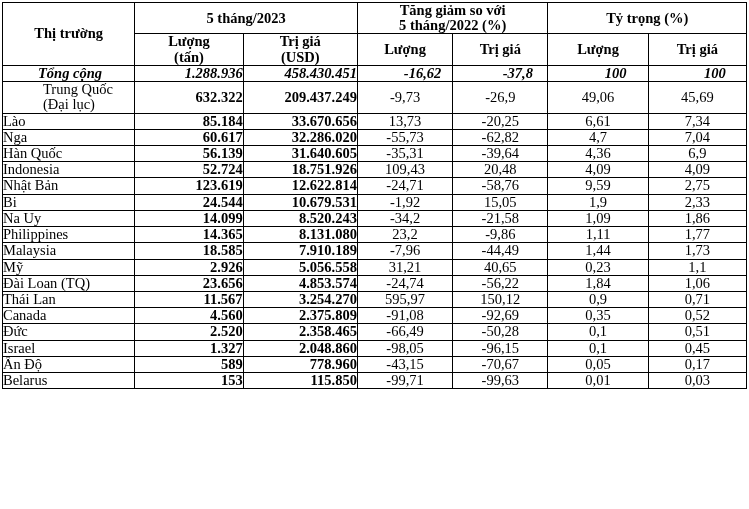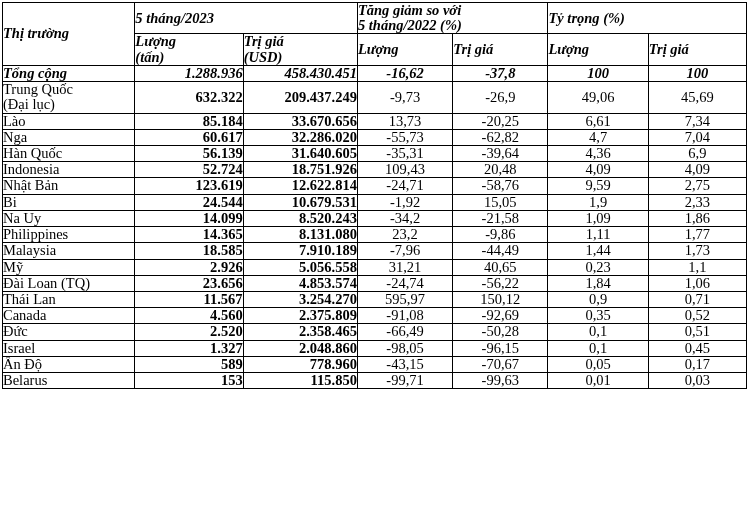--- a/index.html
+++ b/index.html
@@ -29,23 +29,22 @@
   table.stats td, table.stats th {
     border: 1px solid #000000;
     padding: 0;
     font-size: 14.5px;
     line-height: 1.05;
     vertical-align: middle;
   }
   
   th.hd {
     font-weight: bold;
-    text-align: left;
+    text-align: center;
     padding: 3px 2px;
-    font-style: italic;
   }
   th.hd-market {
     font-size: 16px;
   }
   th.hd-top {
     font-size: 15.5px;
   }
   th.hd-sub {
     font-size: 15px;
     padding: 4px 2px;
@@ -67,30 +66,32 @@
   }
   td.pct {
     text-align: center;
     padding: 2px 2px;
     font-size: 15px;
     white-space: nowrap;
   }
   tr.total td {
     font-style: italic;
     font-weight: bold;
+    padding-left: 35px;
   }
   tr.total td.market {
     font-weight: bold;
   }
   tr.total td.pct {
     font-weight: bold;
   }
   tr.china td.market {
     font-style: normal;
     font-weight: normal;
+    padding-left: 40px;
   }
   tr.china td.num {
     font-weight: bold;
     text-align: right;
   }
   .two-line {
     display: block;
   }
   col.c-market { width: 132px; }
   col.c-qty    { width: 108px; }

